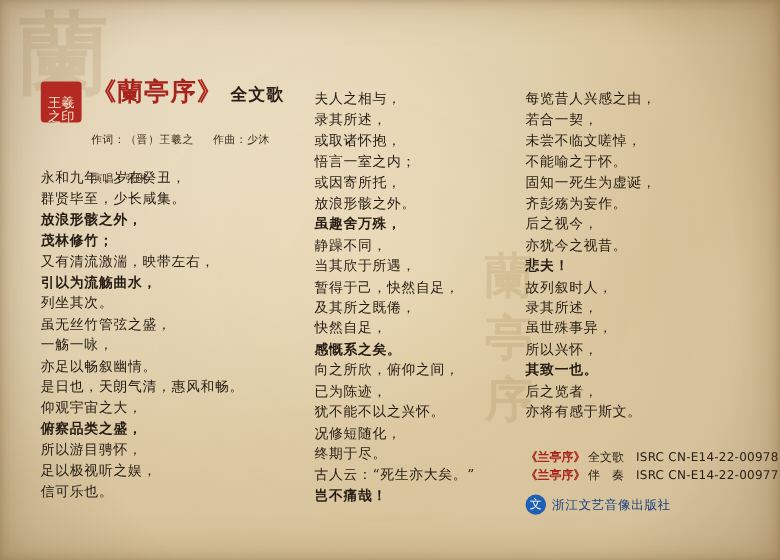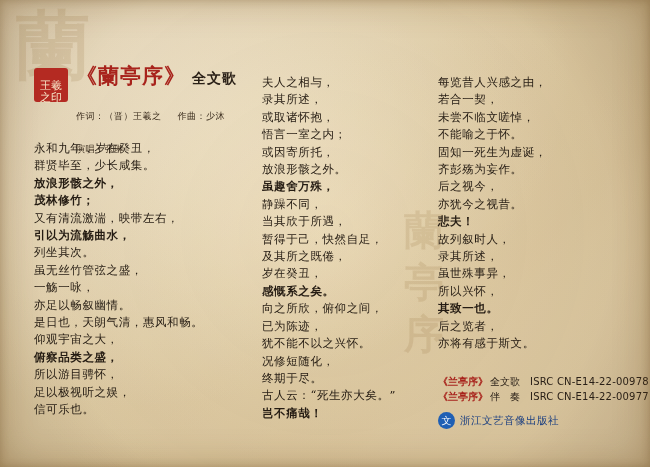--- a/index.html
+++ b/index.html
@@ -216,21 +216,21 @@
       <span class="ln">录其所述，</span>
       <span class="ln">或取诸怀抱，</span>
       <span class="ln">悟言一室之内；</span>
       <span class="ln">或因寄所托，</span>
       <span class="ln">放浪形骸之外。</span>
       <span class="ln bold">虽趣舍万殊，</span>
       <span class="ln">静躁不同，</span>
       <span class="ln">当其欣于所遇，</span>
       <span class="ln">暂得于己，快然自足，</span>
       <span class="ln">及其所之既倦，</span>
-      <span class="ln">岁在癸丑，</span>
+      <span class="ln">快然自足，</span>
       <span class="ln bold">感慨系之矣。</span>
       <span class="ln">向之所欣，俯仰之间，</span>
       <span class="ln">已为陈迹，</span>
       <span class="ln">犹不能不以之兴怀。</span>
       <span class="ln">况修短随化，</span>
       <span class="ln">终期于尽。</span>
       <span class="ln">古人云：“死生亦大矣。”</span>
       <span class="ln bold">岂不痛哉！</span>
     </div>
   <div class="lyrics-col" id="col3">

